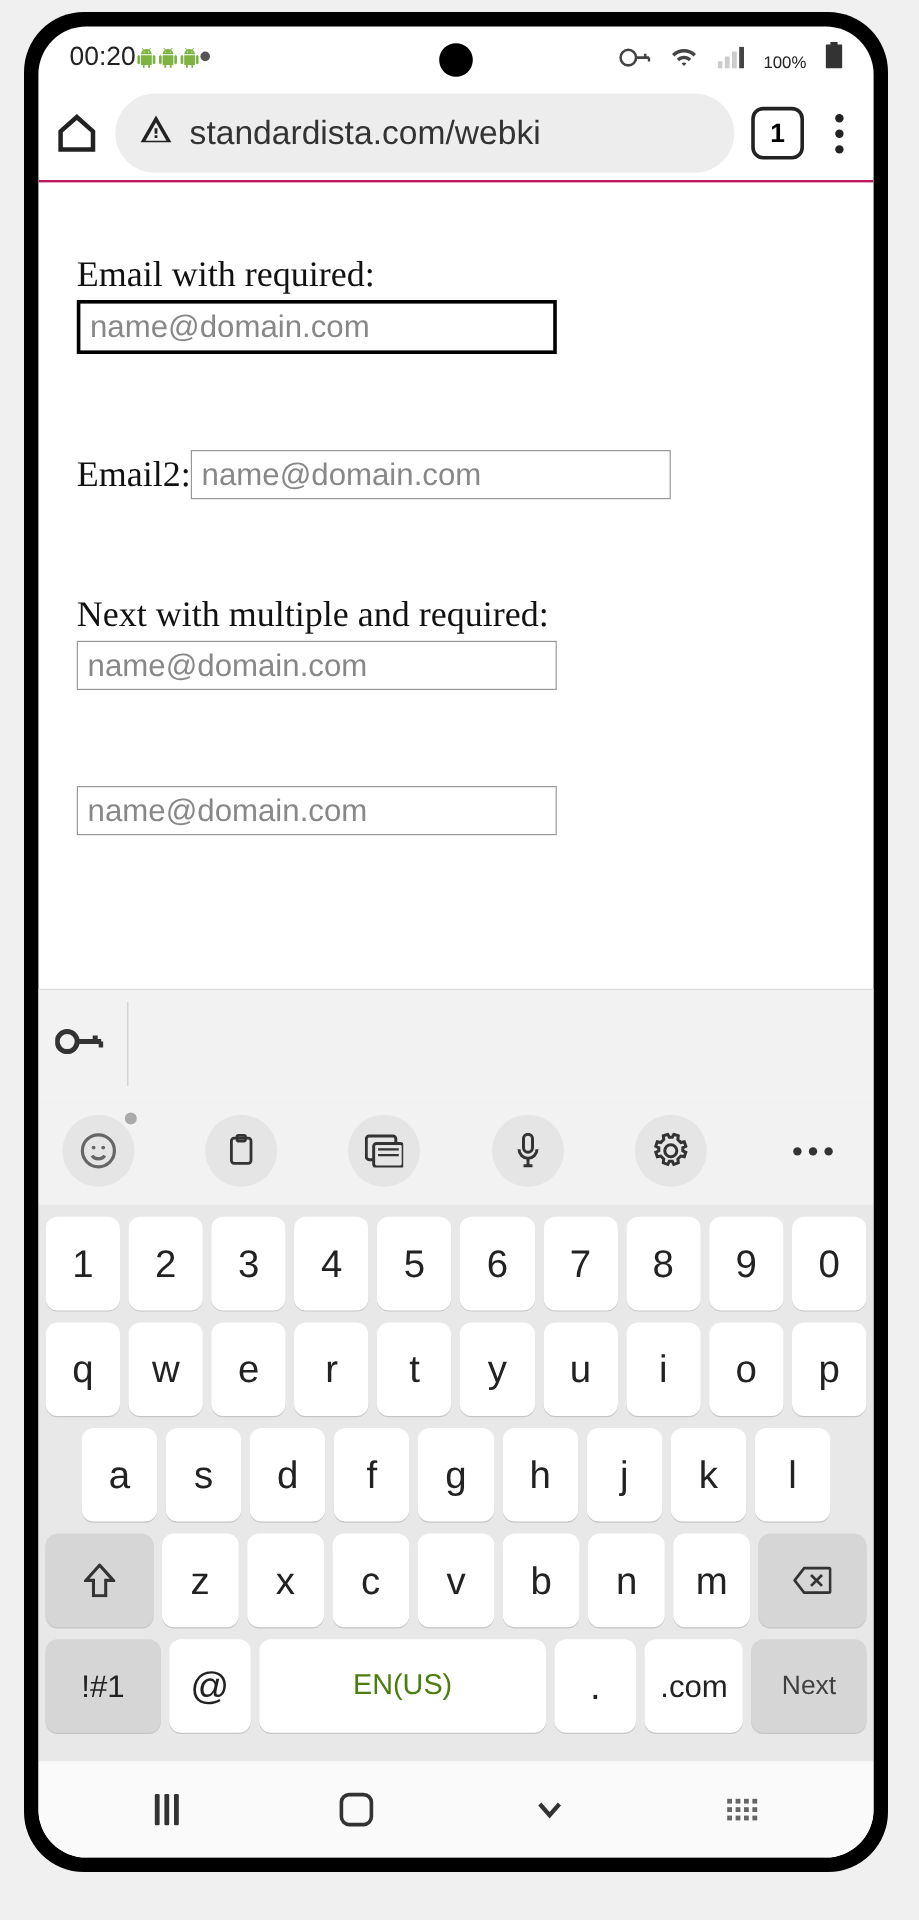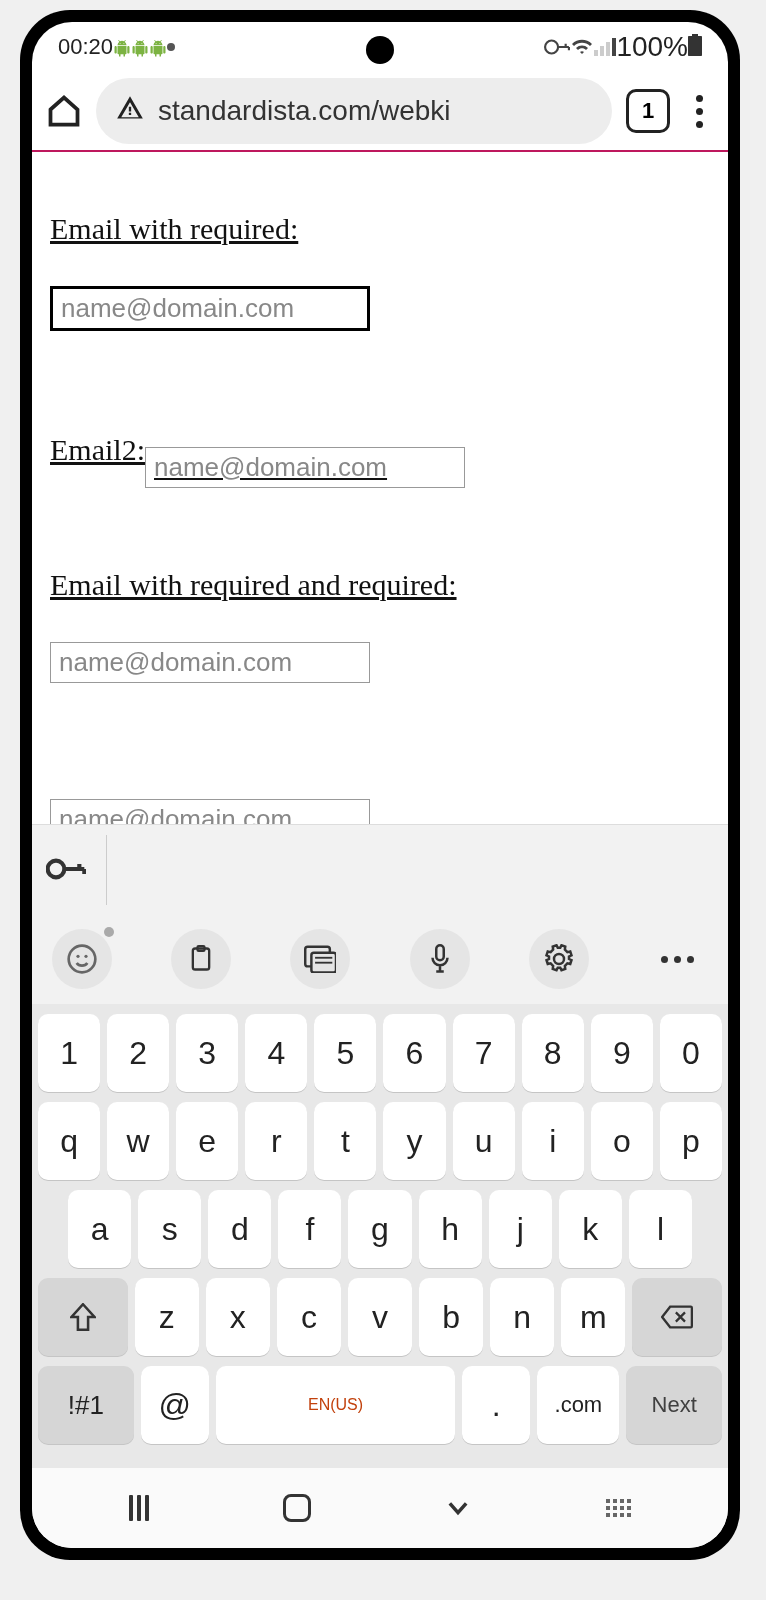--- a/index.html
+++ b/index.html
@@ -15,21 +15,21 @@
   .camera-notch {
     position: absolute; top: 14px; left: 50%; transform: translateX(-50%);
     width: 28px; height: 28px; background: #000; border-radius: 50%;
   }
   
   .status-bar {
     height: 50px; display: flex; align-items: center; justify-content: space-between;
     padding: 0 26px; font-size: 22px; color: #222;
   }
   .status-left { display: flex; align-items: center; }
-  .status-right { display: flex; align-items: flex-end; gap: 0; font-size: 28px; }
+  .status-right { display: flex; align-items: flex-end; gap: 16px; font-size: 14px; }
   .android-icon { width: 18px; height: 18px; display: inline-block; }
   .android-icon svg { width: 100%; height: 100%; }
   .dot { width: 8px; height: 8px; background: #555; border-radius: 50%; }
   
   .browser-bar {
     height: 80px; display: flex; align-items: center; padding: 0 14px; gap: 14px;
     border-bottom: 2px solid #be185d;
   }
   .home-icon { width: 36px; height: 36px; }
   .url-pill {
@@ -40,30 +40,30 @@
   .url-text { white-space: nowrap; overflow: hidden; }
   .tab-button {
     width: 44px; height: 44px; border: 3px solid #222; border-radius: 10px;
     display: flex; align-items: center; justify-content: center;
     font-size: 22px; font-weight: 600;
   }
   .dots-vertical { width: 30px; display: flex; flex-direction: column; align-items: center; gap: 6px; }
   .dots-vertical span { width: 7px; height: 7px; background: #222; border-radius: 50%; }
   
   .page {
-    flex: 1; padding: 20px 30px 0 18px; font-family: Georgia, serif;
-    color: #111; overflow: hidden; text-decoration: underline;
+    flex: 1; padding: 20px 30px 0 32px; font-family: Georgia, serif;
+    color: #111; overflow: hidden;
   }
   .field-block { margin-bottom: 80px; }
   .field-block.inline { display: flex; align-items: center; }
   .field-label { font-size: 30px; margin-bottom: 4px; }
   .field-block.inline .field-label { margin-bottom: 0; }
   .text-input {
     font-size: 26px; padding: 4px 8px; border: 1px solid #999;
-    width: 320px; font-family: sans-serif; color: #111; margin-top: 36px;
+    width: 400px; font-family: sans-serif; color: #111;
   }
   .text-input.focused { border: 3px solid #000; }
   .text-input::placeholder { color: #888; }
   
   .suggest-strip {
     height: 90px; background: #f2f2f2; display: flex; align-items: center;
     padding: 0 14px; border-top: 1px solid #ddd;
   }
   .key-icon { font-size: 34px; color: #333; }
   .suggest-divider { width: 1px; height: 70px; background: #ccc; margin-left: 20px; }
@@ -86,23 +86,23 @@
   .kbd-row { display: flex; gap: 7px; margin-bottom: 10px; }
   .kbd-row.pad-1 { padding: 0 30px; }
   .key {
     flex: 1; height: 78px; background: #fff; border-radius: 10px;
     display: flex; align-items: center; justify-content: center;
     font-size: 32px; color: #222;
     box-shadow: 0 1px 0 rgba(0,0,0,0.15);
   }
   .key.func { background: #d6d6d6; font-size: 26px; }
   .key.wide-1 { flex: 1.4; }
-  .key.wide-space { flex: 3.5; font-size: 16px; color: #c2410c; }
+  .key.wide-space { flex: 3.5; font-size: 24px; color: #4d7c0f; }
   .key.next { color: #404040; font-size: 22px; }
-  .key.dotcom { font-size: 22px; flex: 1.2; }
+  .key.dotcom { font-size: 26px; flex: 1.2; }
   
   .nav-bar {
     height: 80px; background: #fafafa; display: flex; align-items: center;
     justify-content: space-around; padding: 0 30px;
   }
   .nav-item { font-size: 28px; color: #333; display: flex; align-items: center; justify-content: center; }
   .nav-recent { display: flex; gap: 4px; }
   .nav-recent span { width: 4px; height: 26px; background: #333; border-radius: 1px; }
   .nav-home { width: 28px; height: 28px; border: 3px solid #333; border-radius: 8px; }
   .nav-chevron svg { width: 28px; height: 28px; }
@@ -191,21 +191,21 @@
         <div class="field-label">Email with required:</div>
         <input class="text-input focused" type="text" placeholder="name@domain.com" style="">
       </div>
 
       <div class="field-block inline">
         <div class="field-label">Email2:</div>
         <input class="text-input" type="text" placeholder="name@domain.com" style="">
       </div>
 
       <div class="field-block">
-        <div class="field-label">Email with required and required:</div>
+        <div class="field-label">Next with multiple and required:</div>
         <input class="text-input" type="text" placeholder="name@domain.com" style="">
       </div>
 
       <div class="field-block" style="margin-bottom:0;">
         <input class="text-input" type="text" placeholder="name@domain.com" style="">
       </div>
     </div>
 
     <div class="suggest-strip">
       <span class="key-icon">

